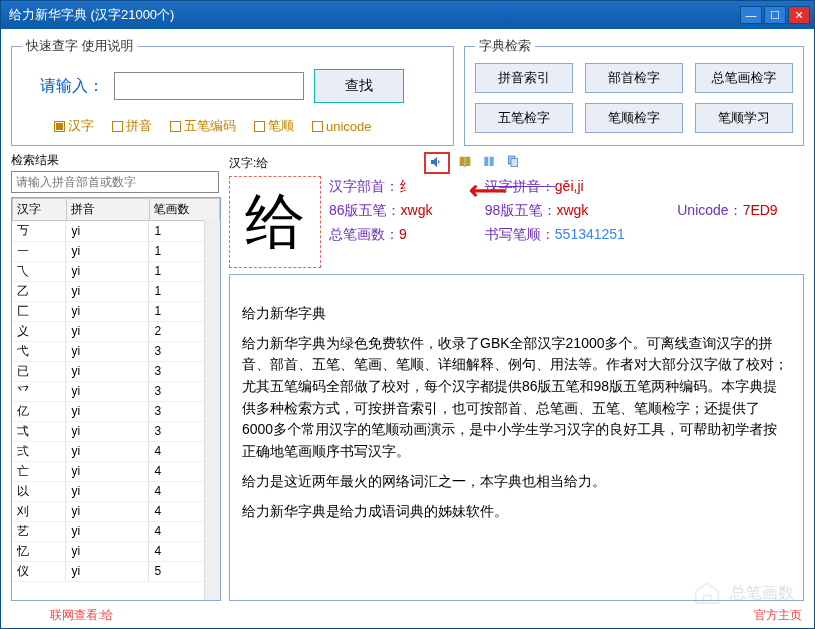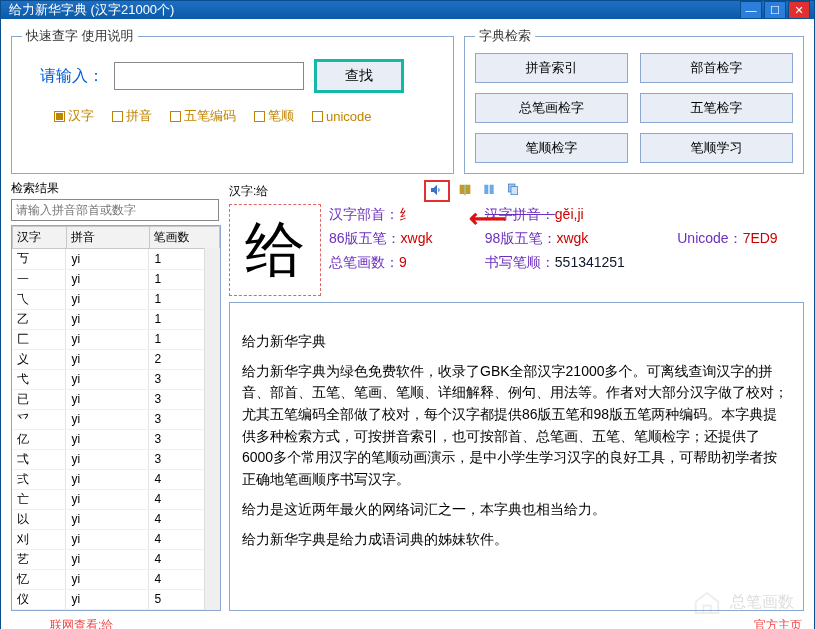--- a/index.html
+++ b/index.html
@@ -11,27 +11,27 @@
 .titlebar .btn { width: 22px; height: 18px; background: #2c7edb; border: 1px solid #0a4d8c; display: flex; align-items: center; justify-content: center; color: #fff; font-size: 11px; cursor: pointer; }
 .titlebar .btn.close { background: #e03030; }
 .client { flex: 1; padding: 8px 10px 4px 10px; background: #fff; display: flex; flex-direction: column; gap: 6px; }
 .toprow { display: flex; gap: 10px; justify-content: center; }
 fieldset { border: 1px solid #8aa8d0; padding: 8px 10px 10px 10px; }
 legend { color: #333; padding: 0 4px; font-size: 13px; }
 .fs-search { flex: 1; }
 .search-line { display: flex; align-items: center; gap: 10px; margin: 6px 0 14px 18px; }
 .search-label { color: #005dd6; font-size: 16px; }
 .search-input { width: 190px; height: 28px; border: 1px solid #888; padding: 2px 4px; }
-.btn-find { width: 90px; height: 34px; background: #e9eef6; border: 3px solid #14b8a6; cursor: pointer; font-size: 14px; }
+.btn-find { width: 90px; height: 34px; background: #e9eef6; border: 1px solid #14b8a6; cursor: pointer; font-size: 14px; }
 .radios { display: flex; gap: 18px; margin-left: 32px; }
 .radio { display: flex; align-items: center; gap: 3px; color: #c08400; cursor: pointer; }
 .radio .box { width: 11px; height: 11px; border: 1px solid #c08400; display: inline-block; position: relative; }
 .radio.sel .box::after { content: ""; position: absolute; inset: 1px; background: #c08400; }
 .fs-index { width: 340px; }
-.index-grid { display: grid; grid-template-columns: 1fr 1fr; gap: 10px 12px; }
+.index-grid { display: grid; grid-template-columns: 1fr 1fr 1fr; gap: 10px 12px; }
 .idx-btn { height: 30px; background: #e9eef6; border: 1px solid #8aa8d0; cursor: pointer; font-size: 13px; }
 .midrow { flex: 1; display: flex; gap: 8px; min-height: 0; }
 .leftcol { width: 210px; display: flex; flex-direction: column; }
 .leftcol .lbl { font-size: 12px; margin-bottom: 2px; }
 .filter { border: 1px solid #888; height: 22px; width: 208px; color: #0a3fb8; padding: 8px 4px; font-size: 12px; }
 .table-wrap { flex: 1; border: 1px solid #8aa8d0; margin-top: 4px; overflow: hidden; position: relative; }
 table { border-collapse: collapse; width: 100%; table-layout: fixed; font-size: 12px; }
 th { background: #f2f2f2; border: 1px solid #c8c8c8; padding: 2px 4px; text-align: left; font-weight: normal; position: sticky; top: 0; }
 td { border-right: 1px solid #e4e4e4; border-bottom: 1px solid #f0f0f0; padding: 1px 5px; height: 20px; }
 .tbody-wrap { overflow-y: auto; height: calc(100% - 22px); }
@@ -40,21 +40,21 @@
 .char-header { display: flex; align-items: center; gap: 6px; }
 .char-lbl { font-size: 12px; }
 .red-box { border: 2px solid #e03030; width: 26px; height: 22px; margin-left: 150px; display: flex; align-items: center; justify-content: center; }
 .mini-icon { width: 18px; height: 16px; display: inline-block; }
 .info-block { display: flex; gap: 8px; margin-top: 2px; }
 .glyph-box { width: 92px; height: 92px; border: 1px dashed #d66; display: flex; align-items: center; justify-content: center; font-size: 60px; font-family: KaiTi, STKaiti, serif; background: #fff; position: relative; }
 .glyph-box::before, .glyph-box::after { content: ""; position: absolute; border: 0 dashed #f4cccc; }
 .info-grid { flex: 1; display: grid; grid-template-columns: auto auto auto; column-gap: 26px; row-gap: 6px; align-content: start; font-size: 14px; padding-top: 2px; }
 .k { color: #6b2fbd; }
 .v-red { color: #c00; }
-.v-blue { color: #0f172a; }
+.v-blue { color: #3b82f6; }
 .strike { text-decoration: line-through; color: #6b2fbd; }
 .arrow { position: absolute; color: #e01010; font-size: 26px; font-weight: bold; }
 .body-text { border: 1px solid #8aa8d0; flex: 1; margin-top: 6px; padding: 28px 12px; font-size: 14px; line-height: 1.55; overflow: auto; }
 .body-text p { margin-bottom: 8px; }
 .footer { display: flex; justify-content: space-between; font-size: 12px; padding: 0 2px; }
 .footer a { color: #ef4444; text-decoration: none; cursor: pointer; margin-left: 37px; }
 .watermark { position: absolute; right: 20px; bottom: 20px; opacity: 0.28; color: #888; font-size: 16px; pointer-events: none; display: flex; align-items: center; gap: 6px; }
 .watermark svg { opacity: .6; }
 .rel { position: relative; }
 </style>

